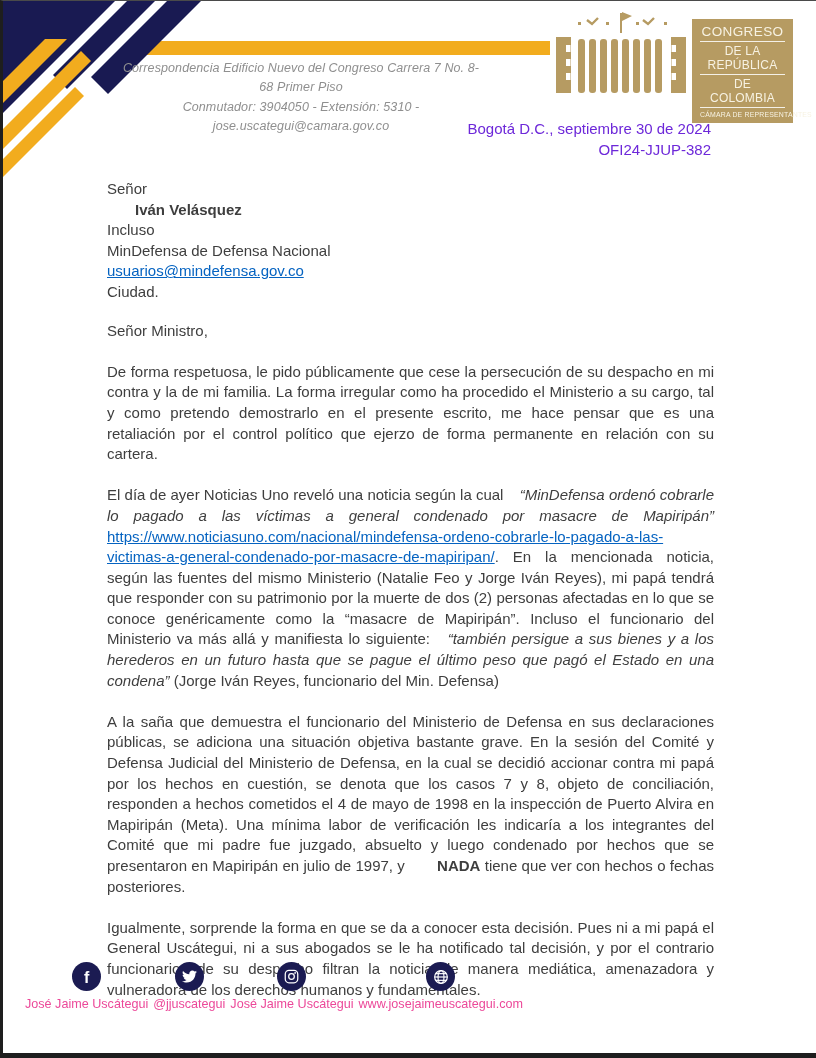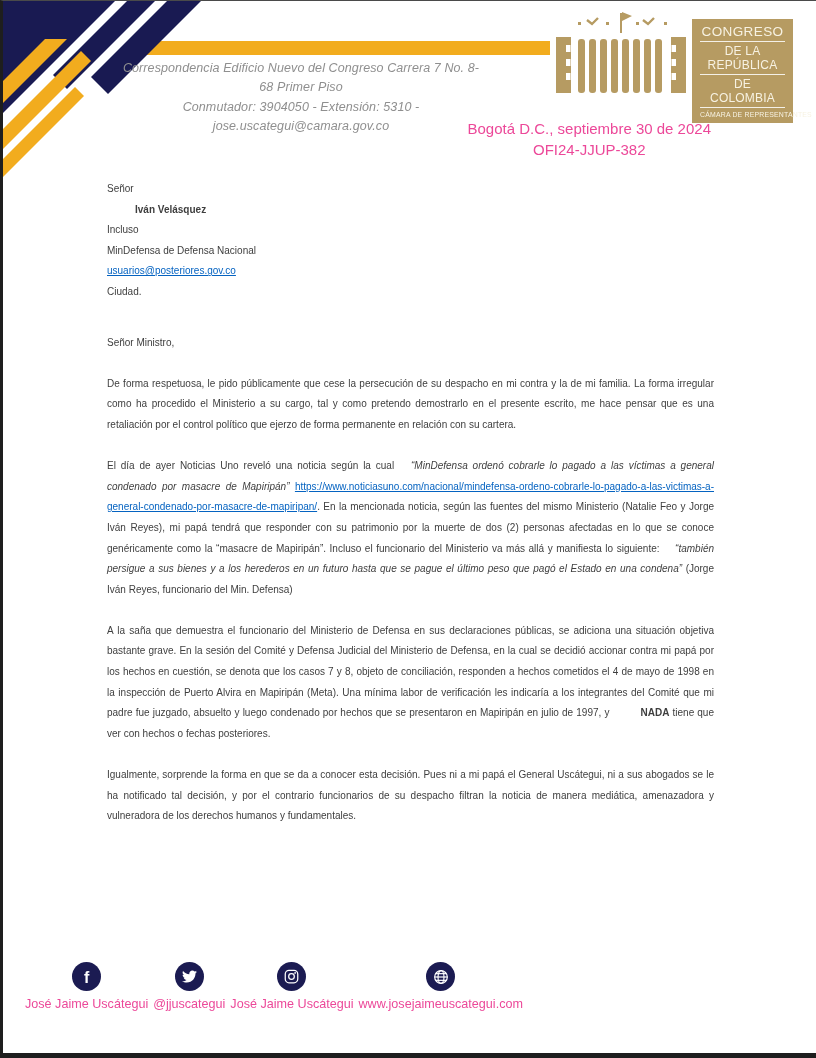--- a/index.html
+++ b/index.html
@@ -21,33 +21,33 @@
   .congress-logo { position:absolute; left:551px; top:6px; display:flex; align-items:flex-start; }
   .logo-box {
     margin-top:12px; margin-left:4px; background:#b69b62; color:#f7f2e2;
     padding:5px 8px 5px 8px; width:101px;text-align:center;
   }
   .logo-box .l1 { font-size:13.5px; letter-spacing:0.4px; border-bottom:1px solid rgba(255,255,255,0.85); padding-bottom:2px; }
   .logo-box .l2, .logo-box .l3 { font-size:12px; letter-spacing:0.2px; border-bottom:1px solid rgba(255,255,255,0.85); padding:2px 0; }
   .logo-box .l4 { font-size:6.9px; letter-spacing:0.2px; padding-top:3px; white-space:nowrap; }
   
   .dateblock {
-    position:absolute; right:105px; top:117px; text-align:center;
-    color:#ec4899; font-size:15px; line-height:21px;
+    position:absolute; right:105px; top:117px; text-align:right;
+    color:#6d28d9; font-size:15px; line-height:21px;
   }
   
   .letter {
     position:absolute; left:104px; top:178px; width:607px;
-    color:#3e3e3e; font-size:10px; line-height:20.6px;
+    color:#3e3e3e; font-size:15px; line-height:20.6px;
   }
   .letter .line { display:block; }
   .letter .bold, .letter b { font-weight:bold;margin-left:28px; }
   .letter .italic { font-style:italic;margin-left:12px; }
   .letter a, .letter .link { color:#0563c1; text-decoration:underline; overflow-wrap:break-word; }
-  .greeting { margin-top:30px; }
+  .greeting { margin-top:18px; }
   .para { margin-top:20.6px; text-align:justify; }
   
   .social {
     position:absolute; left:22px; top:961px; width:498px;
     display:flex; justify-content:space-between; align-items:flex-start;
   }
   .social-item { display:flex; flex-direction:column; align-items:center; gap:6px; }
   .social-circle {
     width:29px; height:29px; border-radius:50%; background:#1b1b52;
     display:flex; align-items:center; justify-content:center; color:#ffffff;
@@ -132,21 +132,21 @@
   <div class="dateblock">
     <div>Bogotá D.C., septiembre 30 de 2024</div>
     <div>OFI24-JJUP-382</div>
   </div>
 
   <div class="letter">
     <span class="line">Señor</span>
     <span class="line bold">Iván Velásquez</span>
     <span class="line">Incluso</span>
     <span class="line">MinDefensa de Defensa Nacional</span>
-    <span class="line"><a href="#">usuarios@posteriores.gov.co</a></span>
+    <span class="line"><a href="#">usuarios@mindefensa.gov.co</a></span>
     <span class="line">Ciudad.</span>
 
     <div class="greeting">Señor Ministro,</div>
 
     <p class="para"><span>De forma respetuosa, le pido públicamente que cese la persecución de su despacho en mi contra y la de mi familia. La forma irregular como ha procedido el Ministerio a su cargo, tal y como pretendo demostrarlo en el presente escrito, me hace pensar que es una retaliación por el control político que ejerzo de forma permanente en relación con su cartera.</span></p>
     <p class="para"><span>El día de ayer Noticias Uno reveló una noticia según la cual </span><span class="italic">“MinDefensa ordenó cobrarle lo pagado a las víctimas a general condenado por masacre de Mapiripán” </span><a href="#">https://www.noticiasuno.com/nacional/mindefensa-ordeno-cobrarle-lo-pagado-a-las-victimas-a-general-condenado-por-masacre-de-mapiripan/</a><span>. En la mencionada noticia, según las fuentes del mismo Ministerio (Natalie Feo y Jorge Iván Reyes), mi papá tendrá que responder con su patrimonio por la muerte de dos (2) personas afectadas en lo que se conoce genéricamente como la “masacre de Mapiripán”. Incluso el funcionario del Ministerio va más allá y manifiesta lo siguiente: </span><span class="italic">“también persigue a sus bienes y a los herederos en un futuro hasta que se pague el último peso que pagó el Estado en una condena”</span><span> (Jorge Iván Reyes, funcionario del Min. Defensa)</span></p>
     <p class="para"><span>A la saña que demuestra el funcionario del Ministerio de Defensa en sus declaraciones públicas, se adiciona una situación objetiva bastante grave. En la sesión del Comité y Defensa Judicial del Ministerio de Defensa, en la cual se decidió accionar contra mi papá por los hechos en cuestión, se denota que los casos 7 y 8, objeto de conciliación, responden a hechos cometidos el 4 de mayo de 1998 en la inspección de Puerto Alvira en Mapiripán (Meta). Una mínima labor de verificación les indicaría a los integrantes del Comité que mi padre fue juzgado, absuelto y luego condenado por hechos que se presentaron en Mapiripán en julio de 1997, y </span><span class="bold">NADA</span><span> tiene que ver con hechos o fechas posteriores.</span></p>
     <p class="para"><span>Igualmente, sorprende la forma en que se da a conocer esta decisión. Pues ni a mi papá el General Uscátegui, ni a sus abogados se le ha notificado tal decisión, y por el contrario funcionarios de su despacho filtran la noticia de manera mediática, amenazadora y vulneradora de los derechos humanos y fundamentales.</span></p>
   </div>
 

